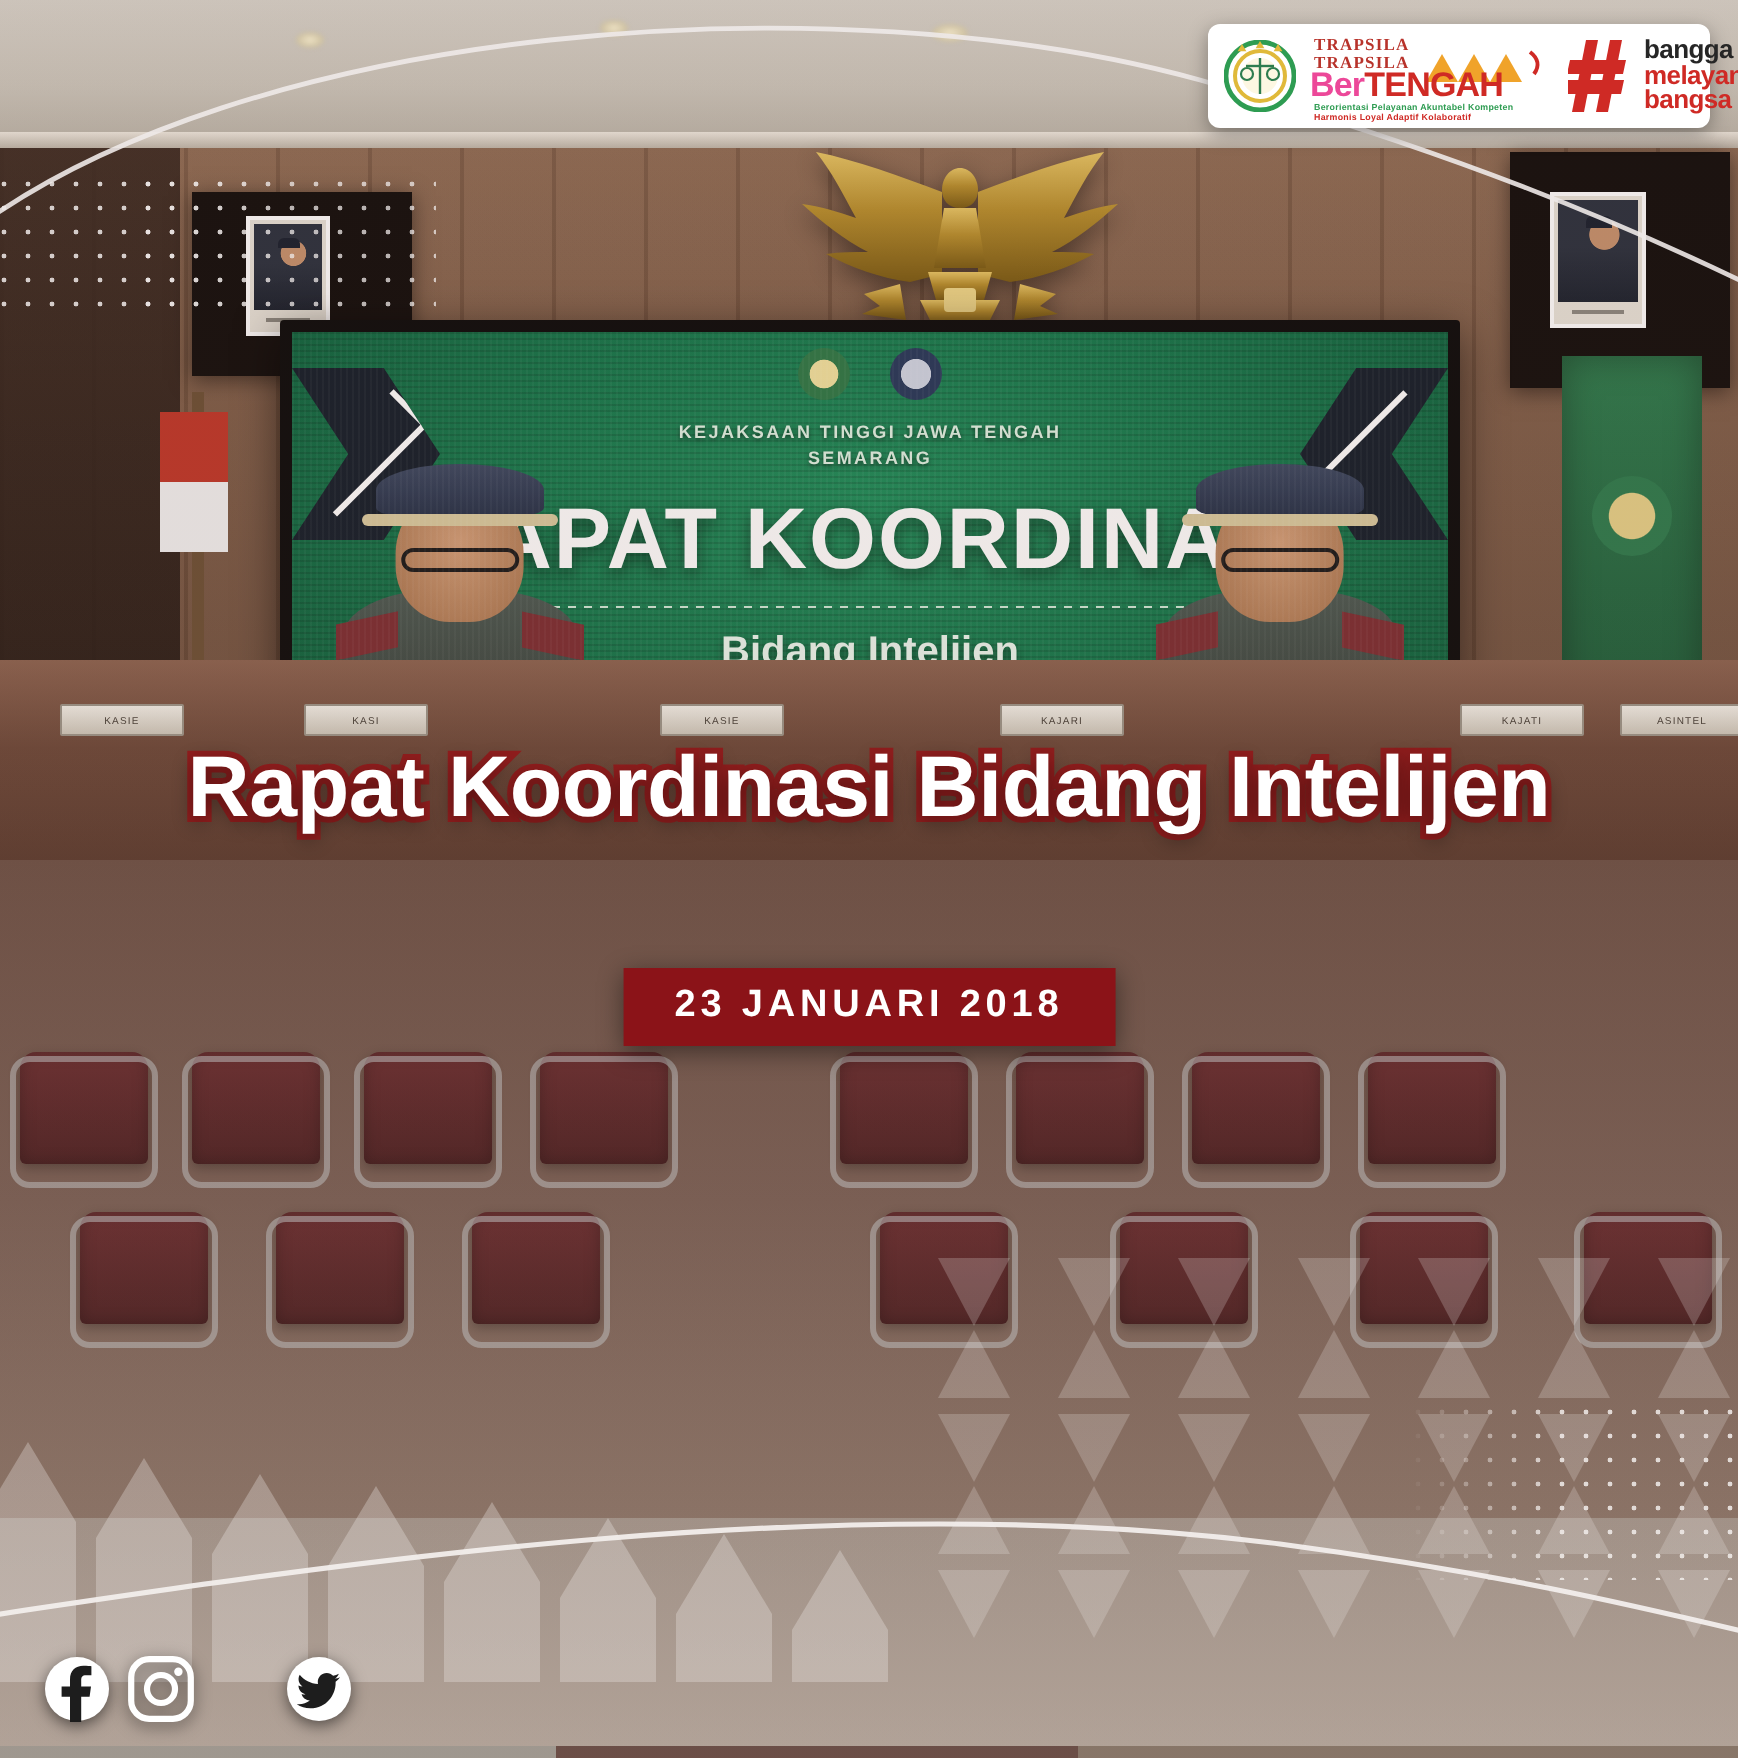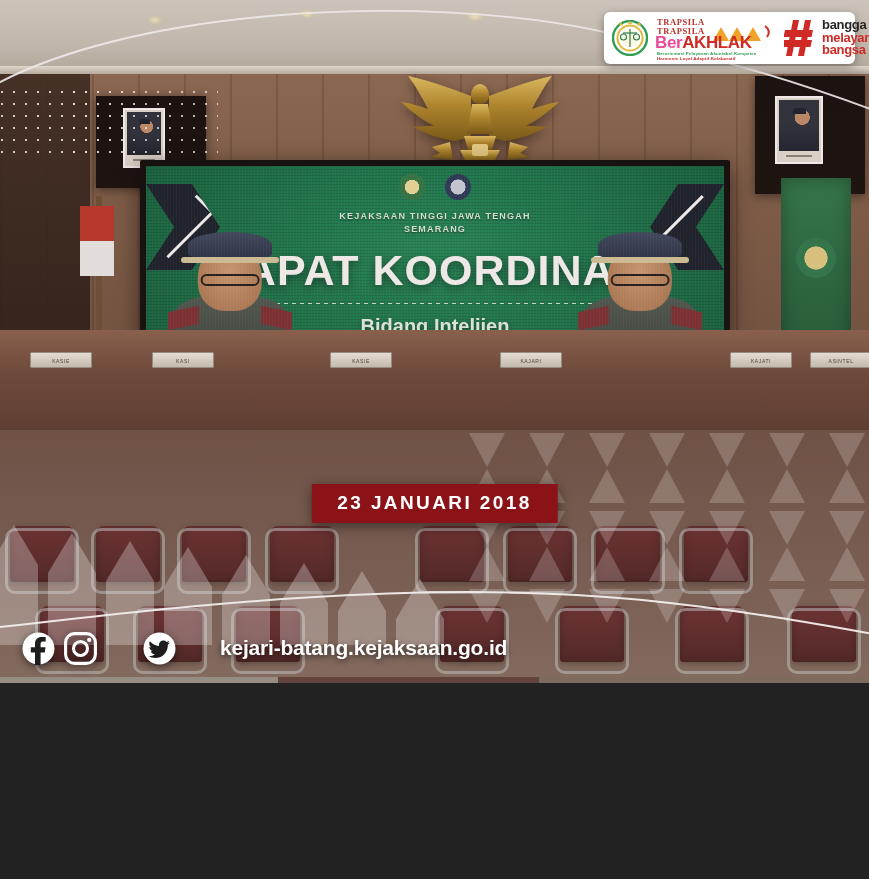--- a/index.html
+++ b/index.html
@@ -1,21 +1,21 @@
 <!DOCTYPE html>
 <html><head>
 <meta charset="utf-8">
 <style>
   * { margin:0; padding:0; box-sizing:border-box; }
   html,body { background:#222; }
   body { font-family:"Liberation Sans", sans-serif; }
 
   #poster {
     position:relative;
-    width:869px; height:683px;
+    width:869px; height:879px;
     overflow:hidden;
     background:#6b4a42;
   }
 
   
   .photo { position:absolute; inset:0; overflow:hidden; }
 
   
   .ceiling {
     position:absolute; left:0; top:0; width:100%; height:78px;
@@ -647,21 +647,21 @@
             <path d="M34 16 L42 2 L50 16 z"></path>
           </g>
           <path d="M54 1 C58 4, 59 8, 56 12" fill="none" stroke="#cf2a25" stroke-width="2"></path>
         </svg>
       </div>
       <div class="trapsila">
         <div>TRAPSILA</div>
         <div>TRAPSILA</div>
       </div>
       <div class="akhlak-word">
-        <span class="ber">Ber</span><span class="akh">AKHLAK</span>
+        <span class="ber">Ber</span><span class="akh">TENGAH</span>
       </div>
       <div class="akhlak-tag">
         <div><span class="c1">Berorientasi Pelayanan  Akuntabel  Kompeten</span></div>
         <div><span class="c4">Harmonis  Loyal  Adaptif  Kolaboratif</span></div>
       </div>
     </div>
 
     <div class="hashmark">
       <svg viewBox="0 0 30 40">
         <g fill="#cf2a25">
@@ -674,20 +674,21 @@
     </div>
 
     <div class="bangga">
       <div class="l1">bangga</div>
       <div class="l2">melayani</div>
       <div class="l3">bangsa</div>
     </div>
   </div>
 
   <div class="headline">
+    <span class="ln">Rapat Koordinasi Bidang Intelijen</span>
   </div>
 
   <div class="date-badge">23  JANUARI 2018</div>
 
   <div class="footer">
 
     <div class="foot-group">
       <div class="foot-icon">
         <svg viewBox="0 0 33 33">
           <circle cx="16.5" cy="16.5" r="16" fill="#ffffff"></circle>
@@ -718,17 +719,16 @@
                    c-0.29 0-0.56-0.03-0.84-0.08 c0.57 1.76 2.2 3.05 4.14 3.09
                    c-1.52 1.19-3.43 1.9-5.51 1.9 c-0.36 0-0.71-0.02-1.05-0.06
                    c1.97 1.26 4.3 2 6.81 2 c8.17 0 12.64-6.77 12.64-12.64
                    l-0.01-0.58 C25.65 12.28 26.4 11.5 27 10.6 z" fill="#1d1d1d"></path>
         </svg>
       </div>
     </div>
 
     <div class="foot-sp-b"></div>
 
-    <div class="foot-text">kejari-batang.kejaksaan.go.id</div>
   </div>
 
   <div class="footer-edge"></div>
 </div>
 
 </body></html>

